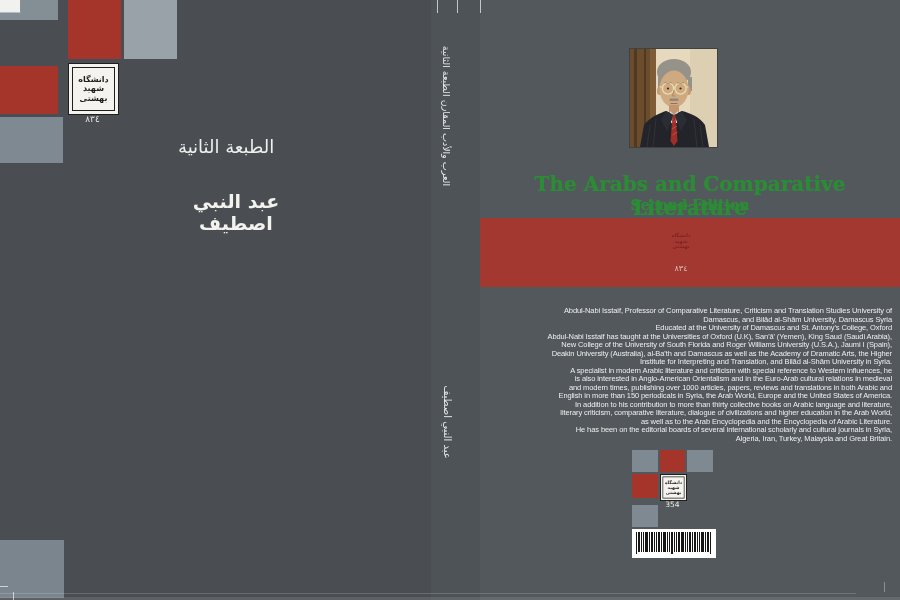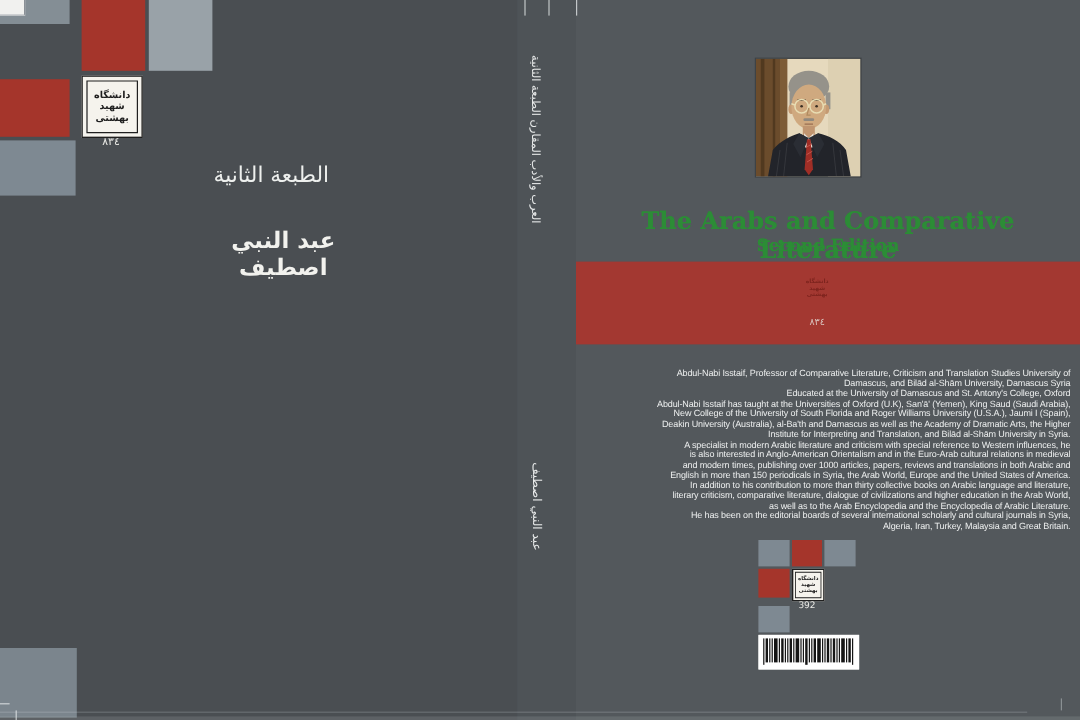--- a/index.html
+++ b/index.html
@@ -175,21 +175,21 @@
 
   <div class="sq gray" style="left:632px;top:450px;width:26px;height:22px;"></div>
   <div class="sq red" style="left:660px;top:450px;width:25px;height:22px;"></div>
   <div class="sq gray" style="left:687px;top:450px;width:26px;height:22px;"></div>
   <div class="sq red" style="left:632px;top:474px;width:26px;height:24px;"></div>
   <div class="stamp stamp-sm">
     <div>دانشگاه</div>
     <div>شهید</div>
     <div>بهشتی</div>
   </div>
-  <div class="abs stamp-num" style="left:660px;top:500px;width:25px;font-size:7.5px;">392</div>
+  <div class="abs stamp-num" style="left:660px;top:500px;width:25px;font-size:7.5px;">354</div>
   <div class="sq gray" style="left:632px;top:505px;width:26px;height:22px;"></div>
 
   <svg class="abs barcode" viewBox="0 0 84 29">
     <rect x="0" y="0" width="84" height="29" fill="#ffffff"></rect>
     <g fill="#151515">
       <rect x="4" y="3" width="1" height="22"></rect>
         <rect x="6" y="3" width="2" height="20"></rect>
       <rect x="9" y="3" width="1" height="20"></rect>
         <rect x="11" y="3" width="1" height="20"></rect>
       <rect x="13" y="3" width="3" height="20"></rect>

